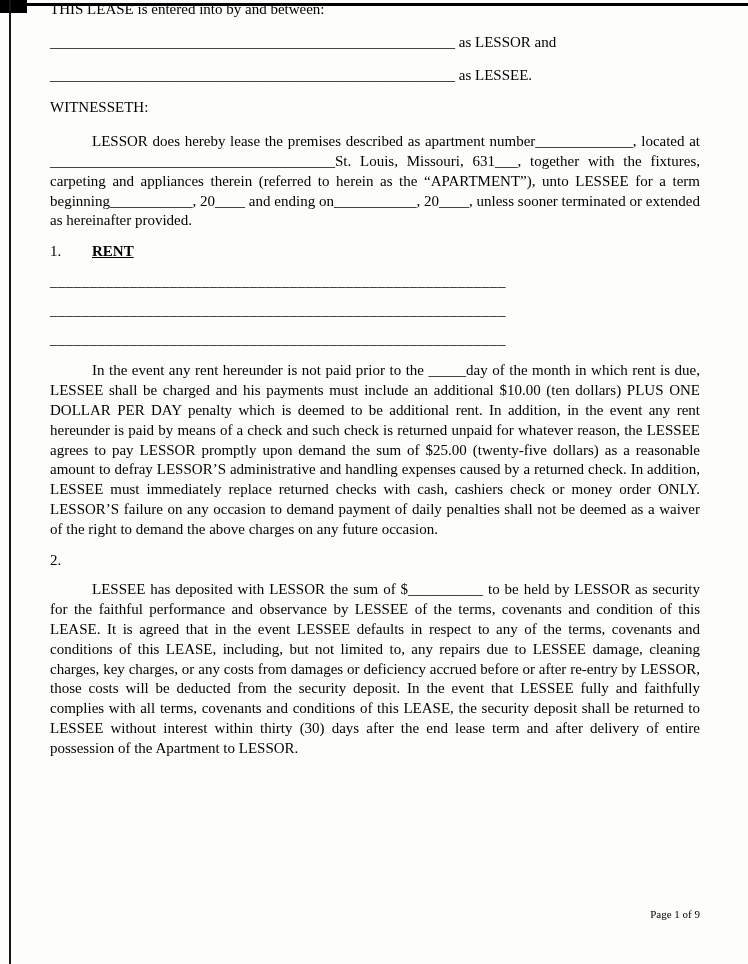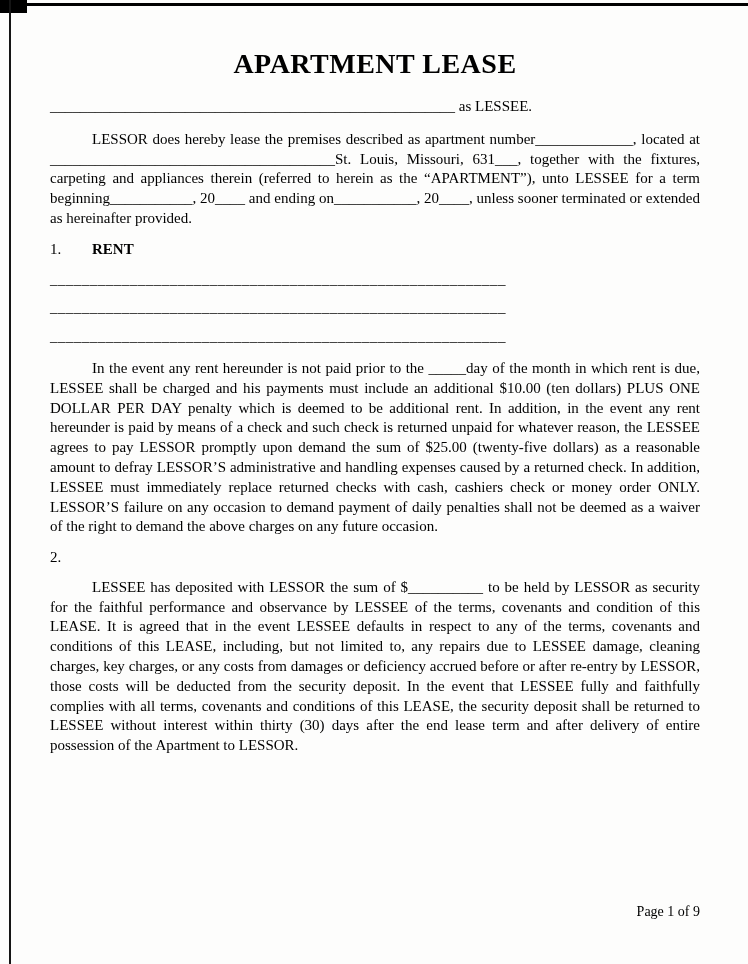--- a/index.html
+++ b/index.html
@@ -37,50 +37,52 @@
 
   .line  { margin: 0 0 13px 0; }
   .fill  { white-space: nowrap; }
   .witnesseth { margin: 1px 0 14px 0; }
 
   .para  { text-align: justify; margin: 0 0 11px 0; }
   .indent { text-indent: 42px; }
 
   .heading-row { display: flex; margin: 5px 0 10px 0; }
   .heading-num { width: 42px; flex: none; }
-  .heading-label { font-weight: bold; }
+  .heading-label { font-weight: bold; text-decoration: underline; }
 
   .addr-block { margin: 7px 0 12px 0; }
   .addr { margin: 0 0 9px 0; letter-spacing: 0.5px; }
 
   .bold { font-weight: normal; }
 
   .footer {
     position: absolute;
     right: 48px;
     bottom: 44px;
-    font-size: 14px;
+    font-size: 11px;
   }
 </style>
 </head>
 <body>
 
 <div class="page">
   <div class="scan-top"></div>
   <div class="scan-corner"></div>
   <div class="scan-left"></div>
 
   <div class="content">
 
-    <h1 class="title">APARTMENT LEASE</h1>
 
+    <p class="line">THIS LEASE is entered into by and between:</p>
 
+    <p class="line fill"><span>______________________________________________________</span><span> as LESSOR and</span></p>
 
     <p class="line fill"><span>______________________________________________________</span><span> as LESSEE.</span></p>
 
+    <p class="line witnesseth">WITNESSETH:</p>
 
     <p class="para indent">LESSOR does hereby lease the premises described as apartment number_____________, located at ______________________________________St. Louis, Missouri, 631___, together with the fixtures, carpeting and appliances therein (referred to herein as the “APARTMENT”), unto LESSEE for a term beginning___________, 20____ and ending on___________, 20____, unless sooner terminated or extended as hereinafter provided.</p>
 
 
     <div class="heading-row">
       <span class="heading-num">1.</span>
       <span class="heading-label">RENT</span>
     </div>
 
 

